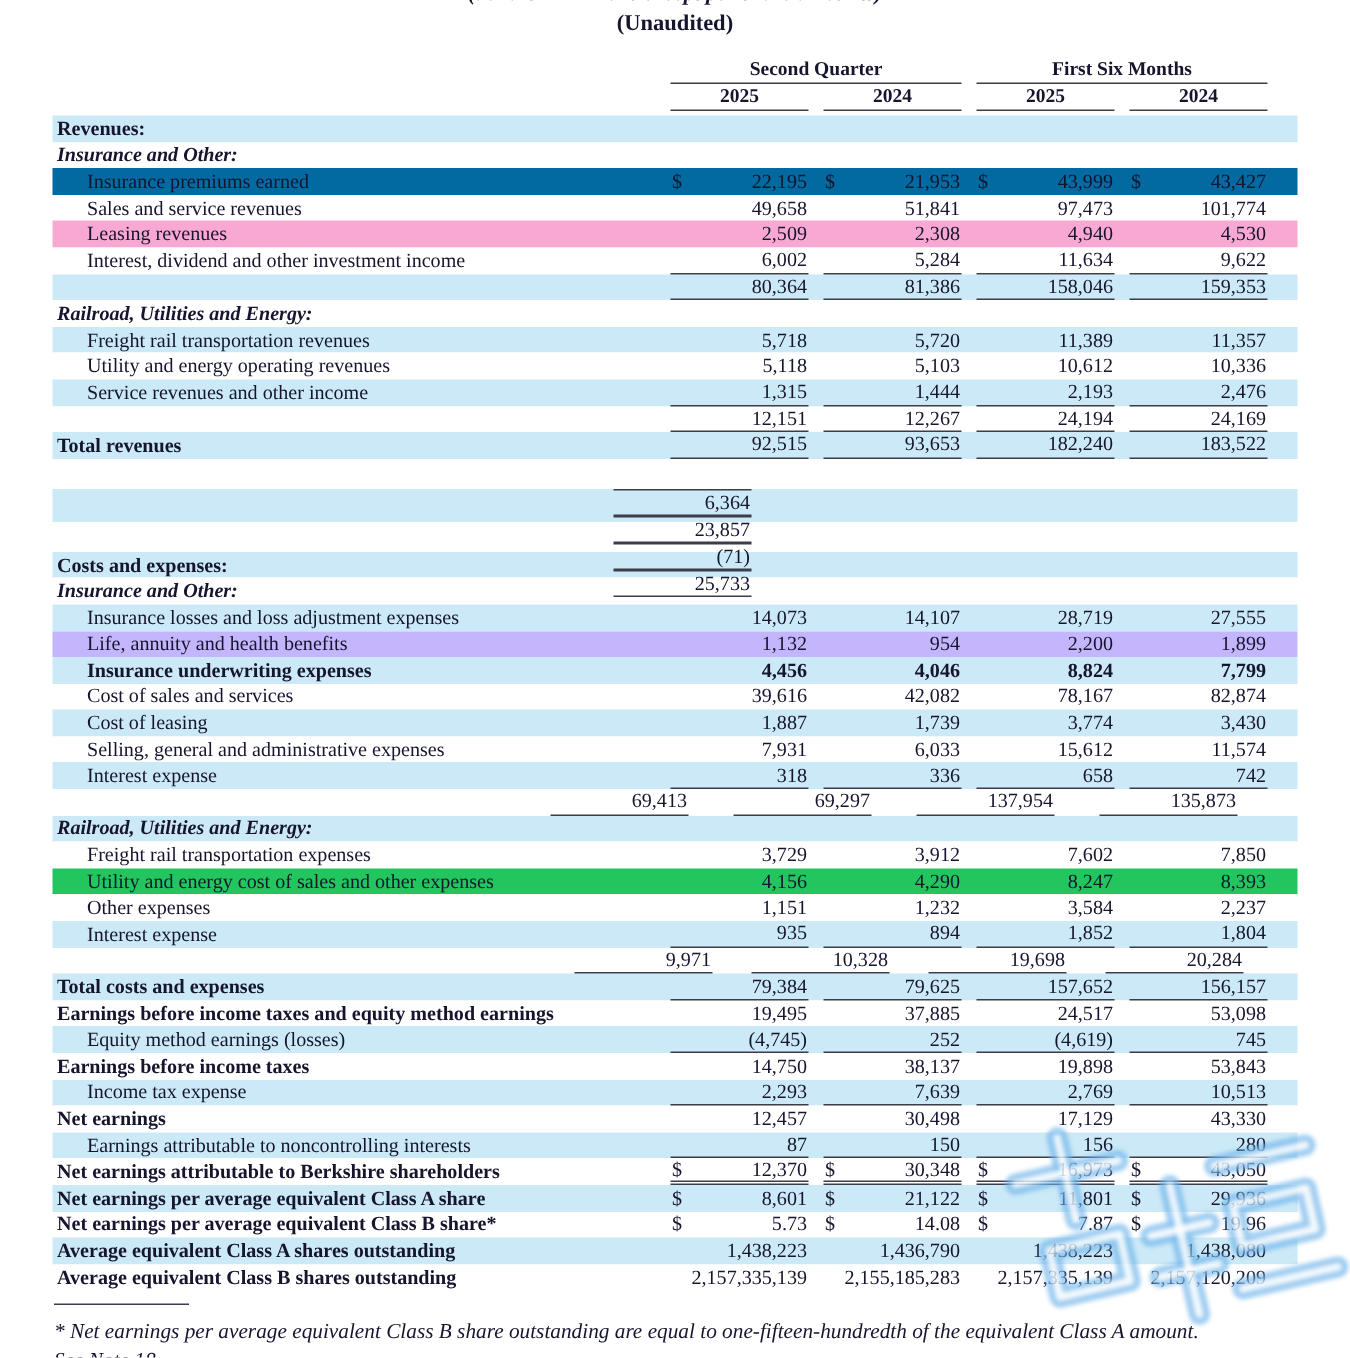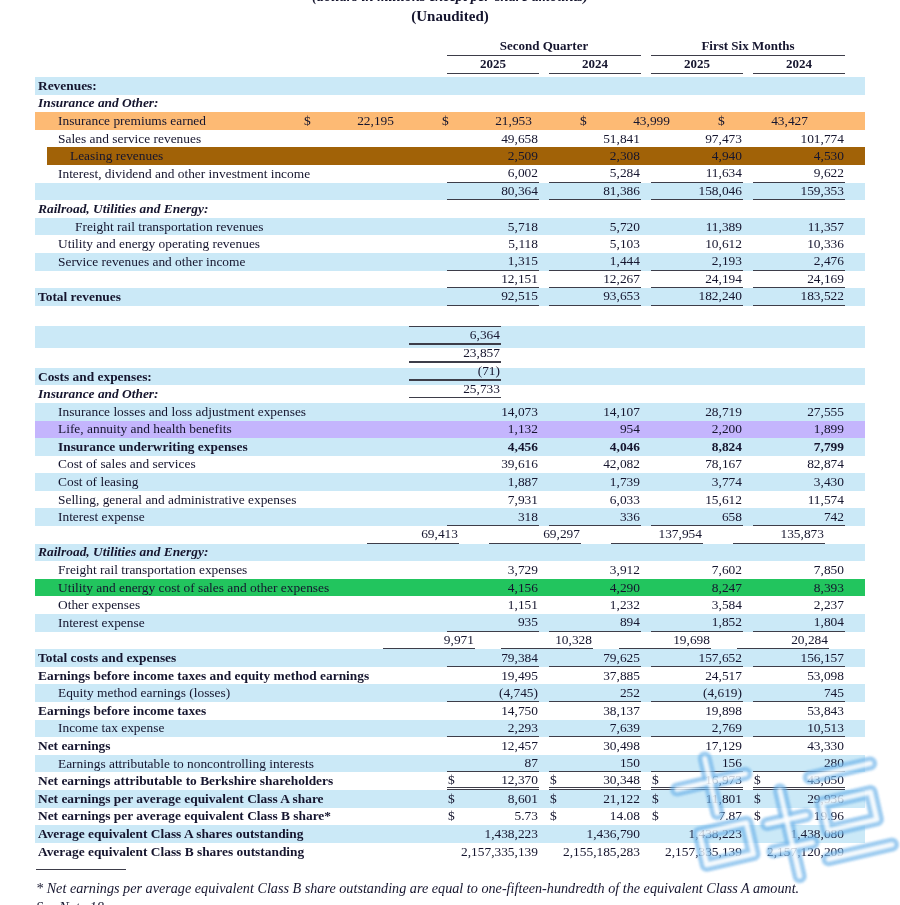--- a/index.html
+++ b/index.html
@@ -107,21 +107,21 @@
     <div class="tail"></div>
   </div>
 
   <div id="tbody">
       <div class="row section" style="background: rgb(203, 233, 247);">
         <div class="lab">Revenues:</div>
       </div>
       <div class="row subsection" style="background: rgb(255, 255, 255);">
         <div class="lab">Insurance and Other:</div>
       </div>
-      <div class="row item ind" style="background: #fdba74; gap: 36px;">
+      <div class="row item ind" style="background: #0369a1;">
         <div class="lab">Insurance premiums earned</div>
         <div class="mc wd">
           <div class="dlr">$</div>
           <div class="val">22,195</div>
         </div>
         <div class="mc wd">
           <div class="dlr">$</div>
           <div class="val">21,953</div>
         </div>
         <div class="mc wd">
@@ -143,21 +143,21 @@
           <div class="val">51,841</div>
         </div>
         <div class="mc">
           <div class="val">97,473</div>
         </div>
         <div class="mc">
           <div class="val">101,774</div>
         </div>
         <div class="tail"></div>
       </div>
-      <div class="row item ind" style="background: #a16207; margin-left: 12px;">
+      <div class="row item ind" style="background: #f9a8d4;">
         <div class="lab">Leasing revenues</div>
         <div class="mc">
           <div class="val">2,509</div>
         </div>
         <div class="mc">
           <div class="val">2,308</div>
         </div>
         <div class="mc">
           <div class="val">4,940</div>
         </div>
@@ -194,21 +194,21 @@
           <div class="val">158,046</div>
         </div>
         <div class="mc rb">
           <div class="val">159,353</div>
         </div>
         <div class="tail"></div>
       </div>
       <div class="row subsection" style="background: rgb(255, 255, 255);">
         <div class="lab">Railroad, Utilities and Energy:</div>
       </div>
-      <div class="row item ind" style="background: rgb(203, 233, 247); padding-left: 17px;">
+      <div class="row item ind" style="background: rgb(203, 233, 247);">
         <div class="lab">Freight rail transportation revenues</div>
         <div class="mc">
           <div class="val">5,718</div>
         </div>
         <div class="mc">
           <div class="val">5,720</div>
         </div>
         <div class="mc">
           <div class="val">11,389</div>
         </div>

